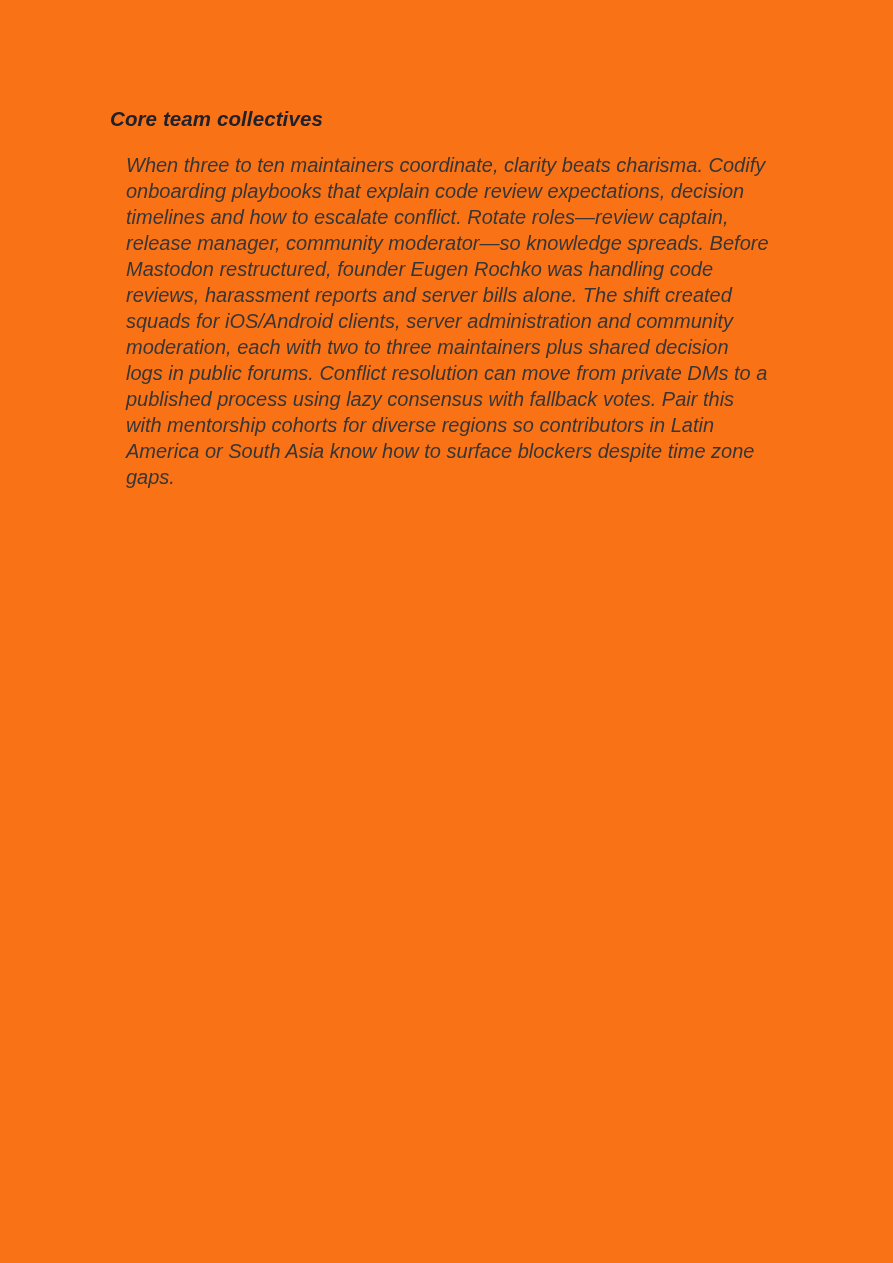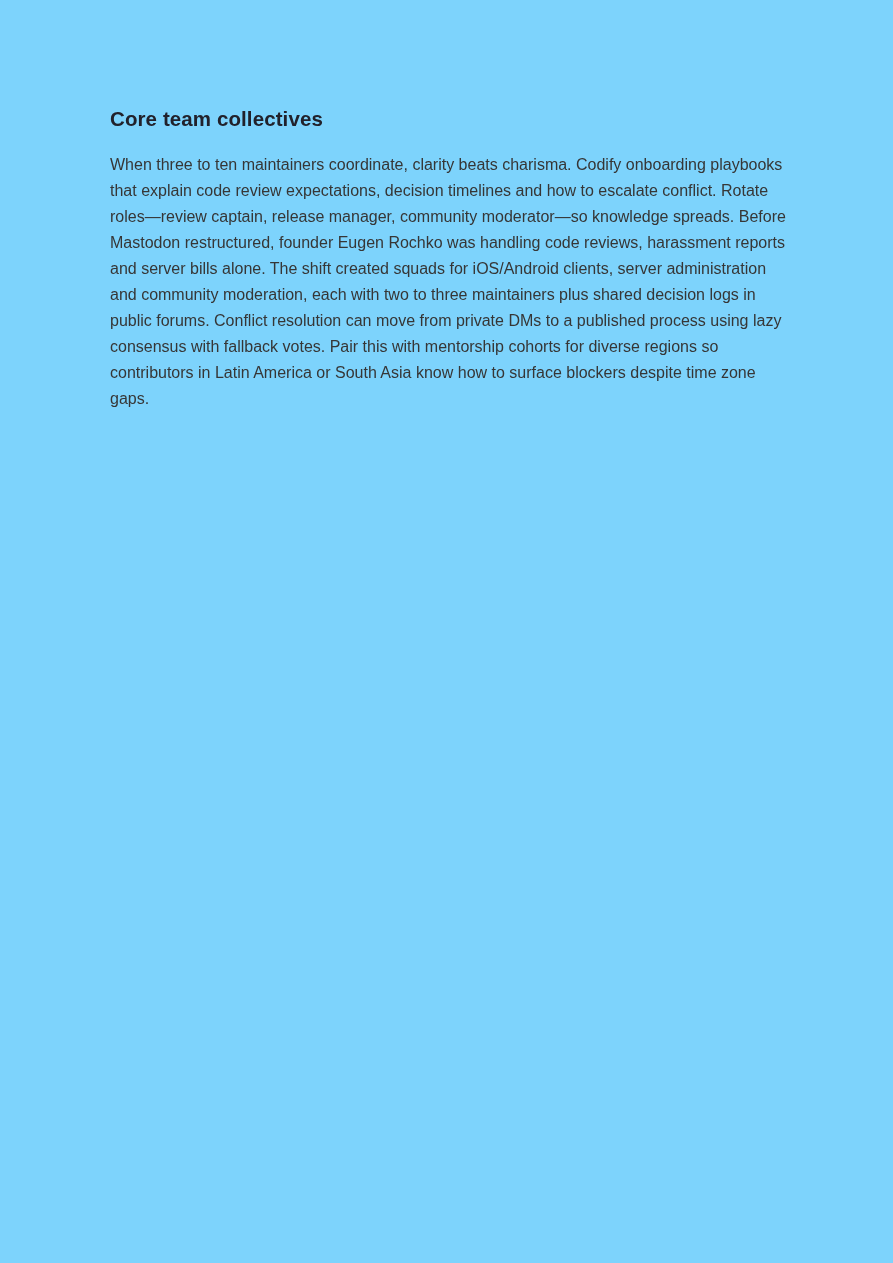--- a/index.html
+++ b/index.html
@@ -10,37 +10,38 @@
     }
     body {
       width: 893px;
       height: 1263px;
       font-family: "Liberation Sans", sans-serif;
       overflow: hidden;
     }
     .page {
       width: 893px;
       height: 1263px;
-      background: #7dd3fc;
+      background: #f97316;
       padding: 107px 107px 0 110px;
+      font-style: italic;
     }
     .content {
       width: 676px;
     }
     h1.doc-heading {
       margin: 0 0 21px 0;
       font-size: 20.5px;
       line-height: 24px;
       font-weight: bold;
       color: #21212b;
       letter-spacing: 0.1px;
     }
     p.doc-paragraph {
-      margin: 0;
-      font-size: 16px;
+      margin: 16px;
+      font-size: 20px;
       line-height: 26px;
       font-weight: normal;
       color: #363636;
     }
   </style>
 </head>
 <body>
 
 <div class="page">
   <div class="content">

